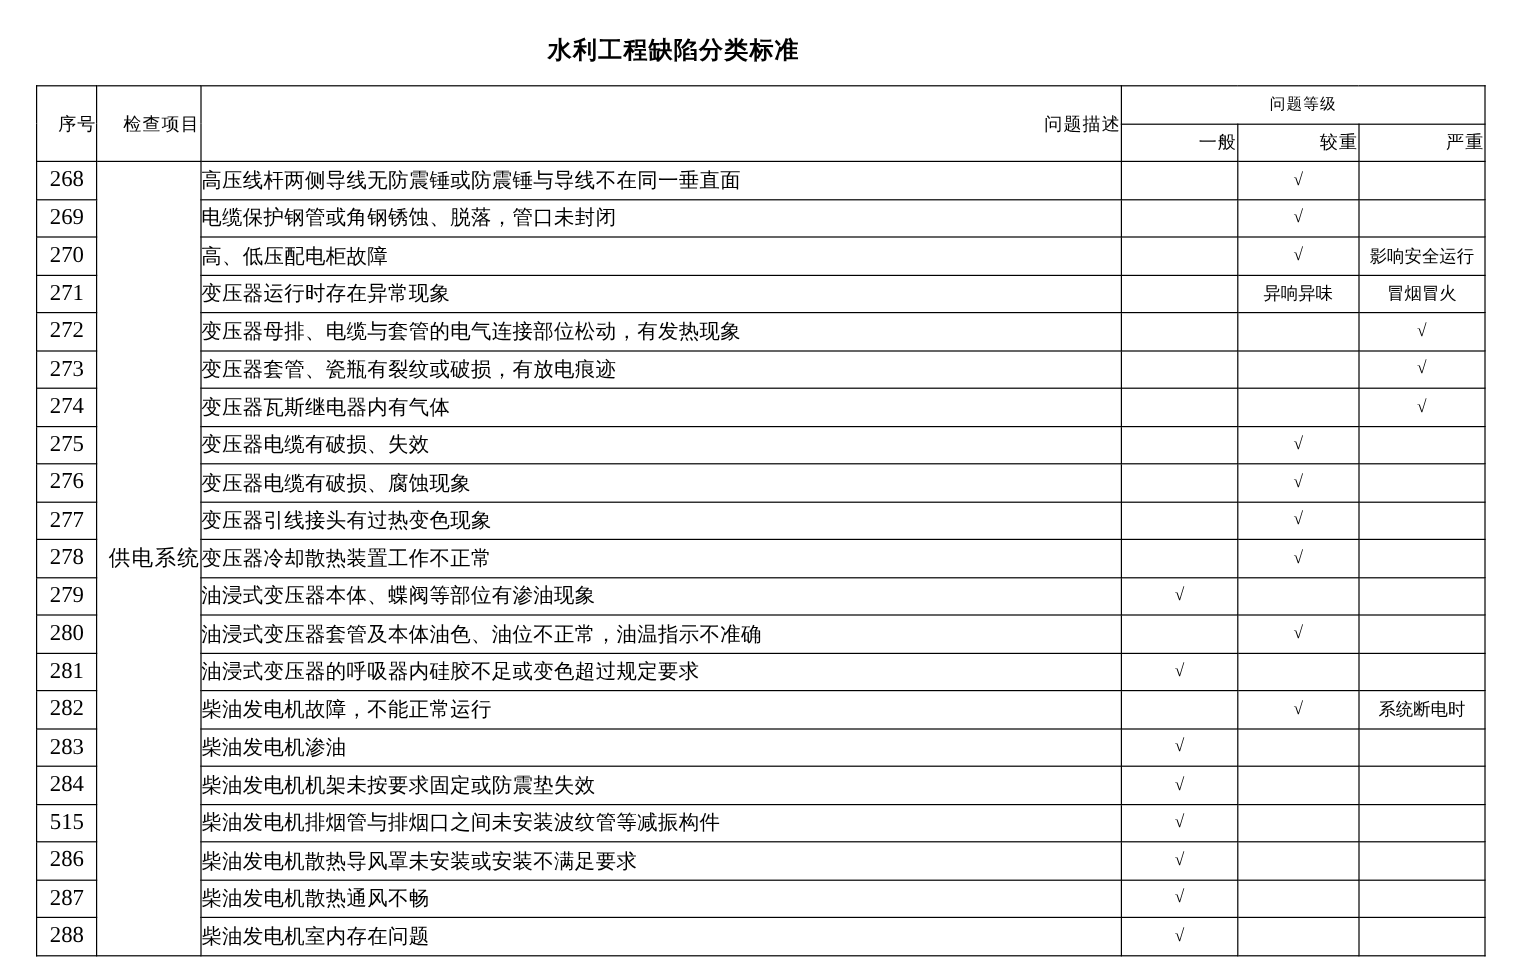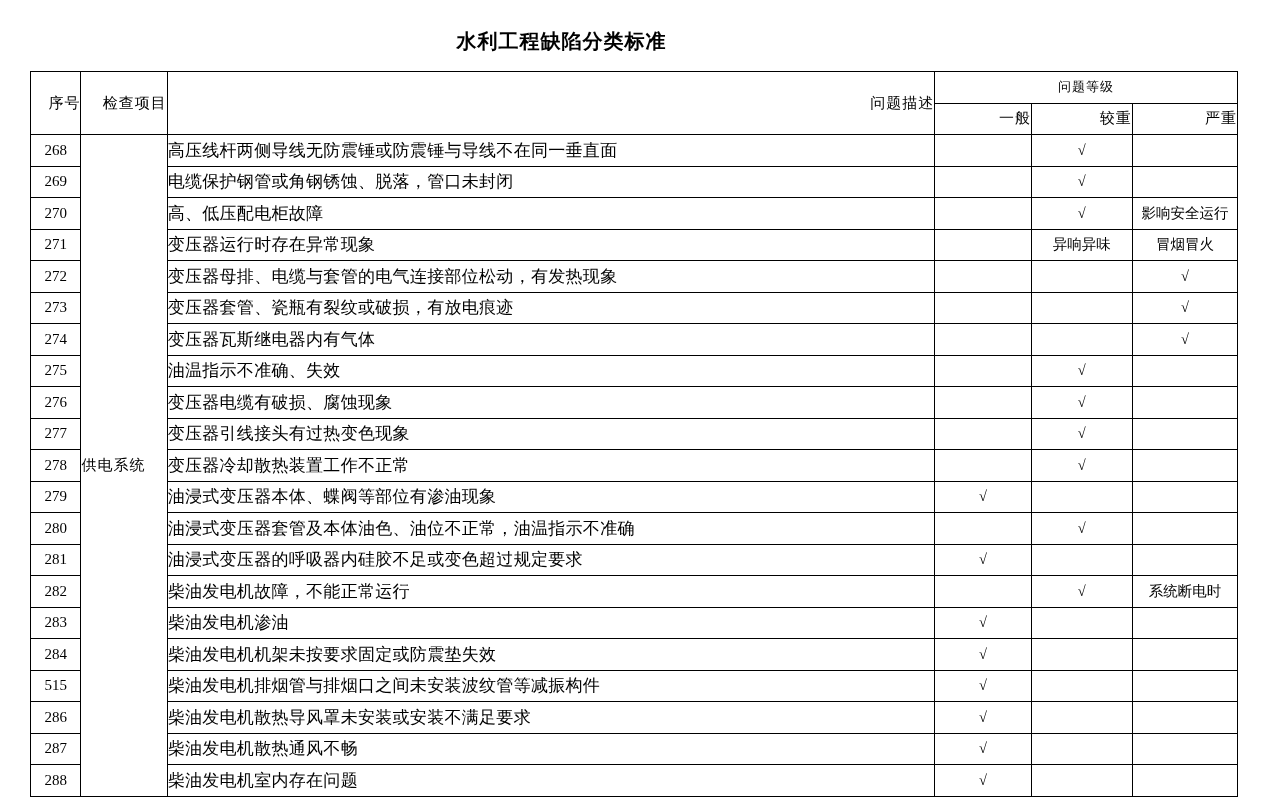--- a/index.html
+++ b/index.html
@@ -52,25 +52,25 @@
   }
   .col-no      { width: 48px; }
   .col-item    { width: 82px; }
   .col-desc    { width: 730px; }
   .col-grade   { width: 92px; }
   .col-grade2  { width: 96px; }
   .col-grade3  { width: 100px; }
 
   td.cell-no {
     text-align: center;
-    font-size: 15px;
+    font-size: 19px;
   }
   td.cell-item {
-    text-align: left;
-    font-size: 15px;
+    text-align: right;
+    font-size: 18px;
     letter-spacing: 1px;
     vertical-align: middle;
     font-family: Liberation Serif, serif;
   }
   td.cell-desc {
     text-align: left;
     padding-left: 10px;
     font-size: 17px;
     letter-spacing: 0.3px;
   }
@@ -159,21 +159,21 @@
         </tr>
         <tr>
           <td class="cell-no">274</td>
           <td class="cell-desc">变压器瓦斯继电器内有气体</td>
           <td class="cell-mark"></td>
           <td class="cell-mark"></td>
           <td class="cell-mark">√</td>
         </tr>
         <tr>
           <td class="cell-no">275</td>
-          <td class="cell-desc">油温指示不准确、失效</td>
+          <td class="cell-desc">变压器电缆有破损、失效</td>
           <td class="cell-mark"></td>
           <td class="cell-mark">√</td>
           <td class="cell-mark"></td>
         </tr>
         <tr>
           <td class="cell-no">276</td>
           <td class="cell-desc">变压器电缆有破损、腐蚀现象</td>
           <td class="cell-mark"></td>
           <td class="cell-mark">√</td>
           <td class="cell-mark"></td>

